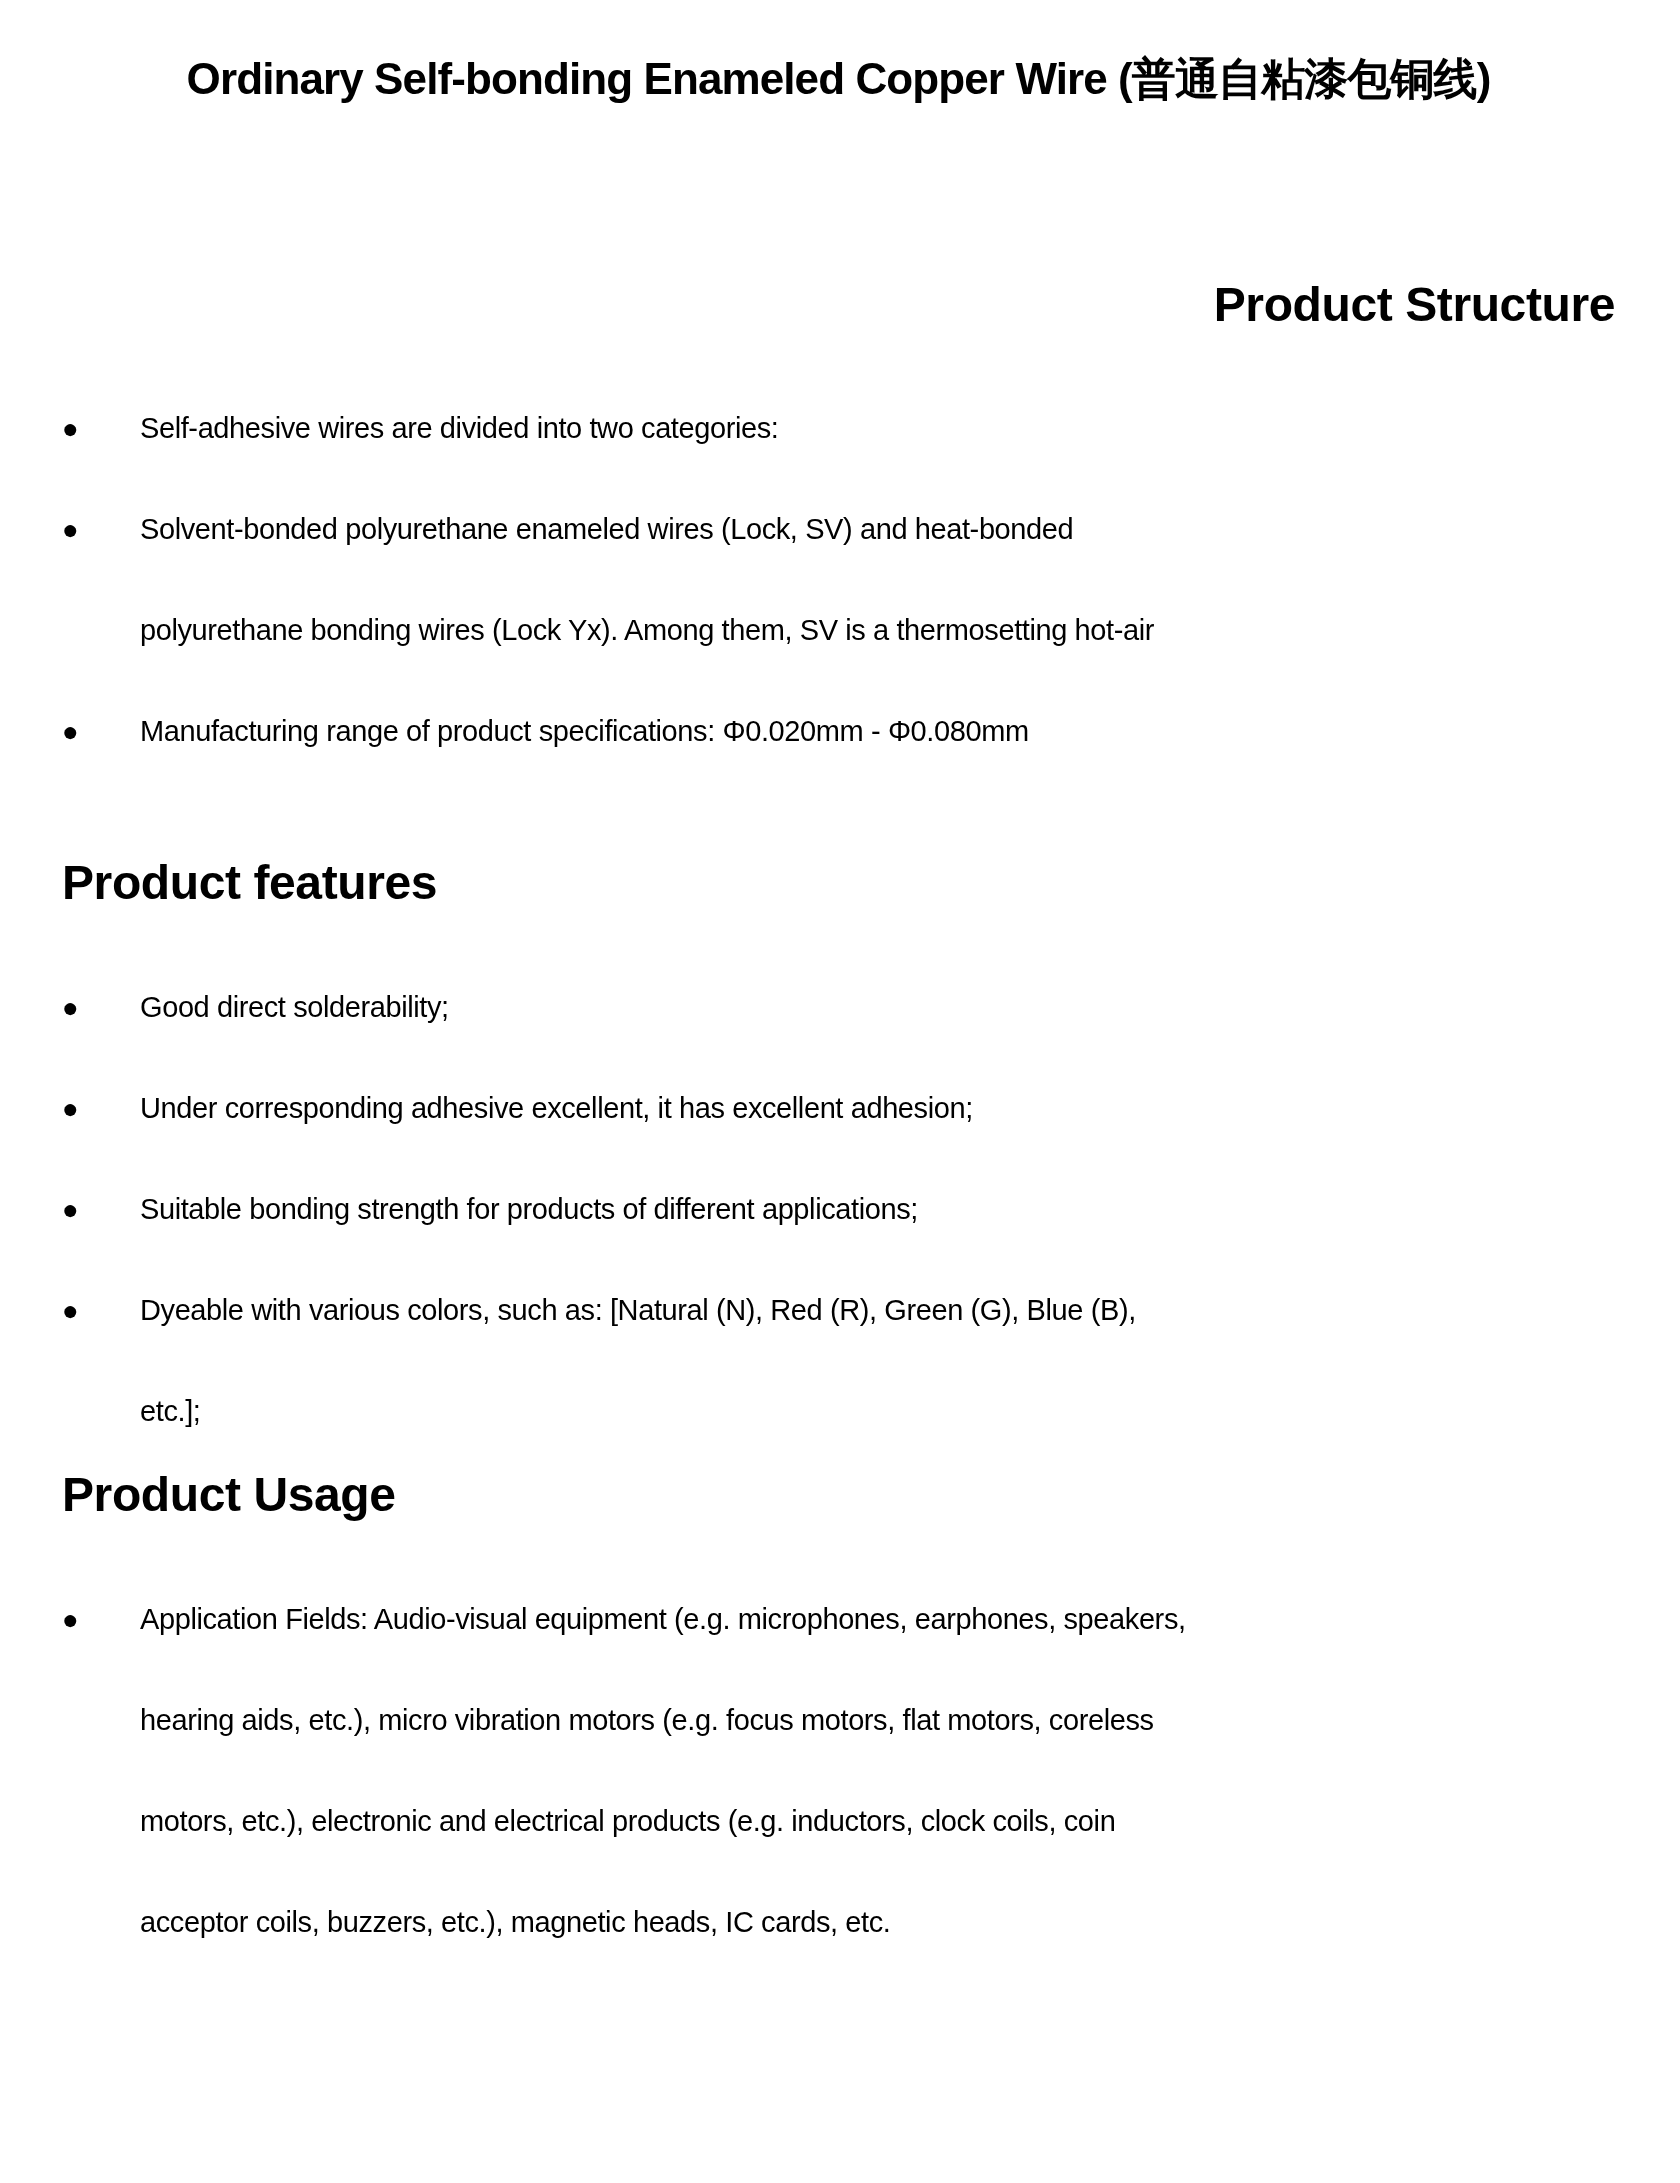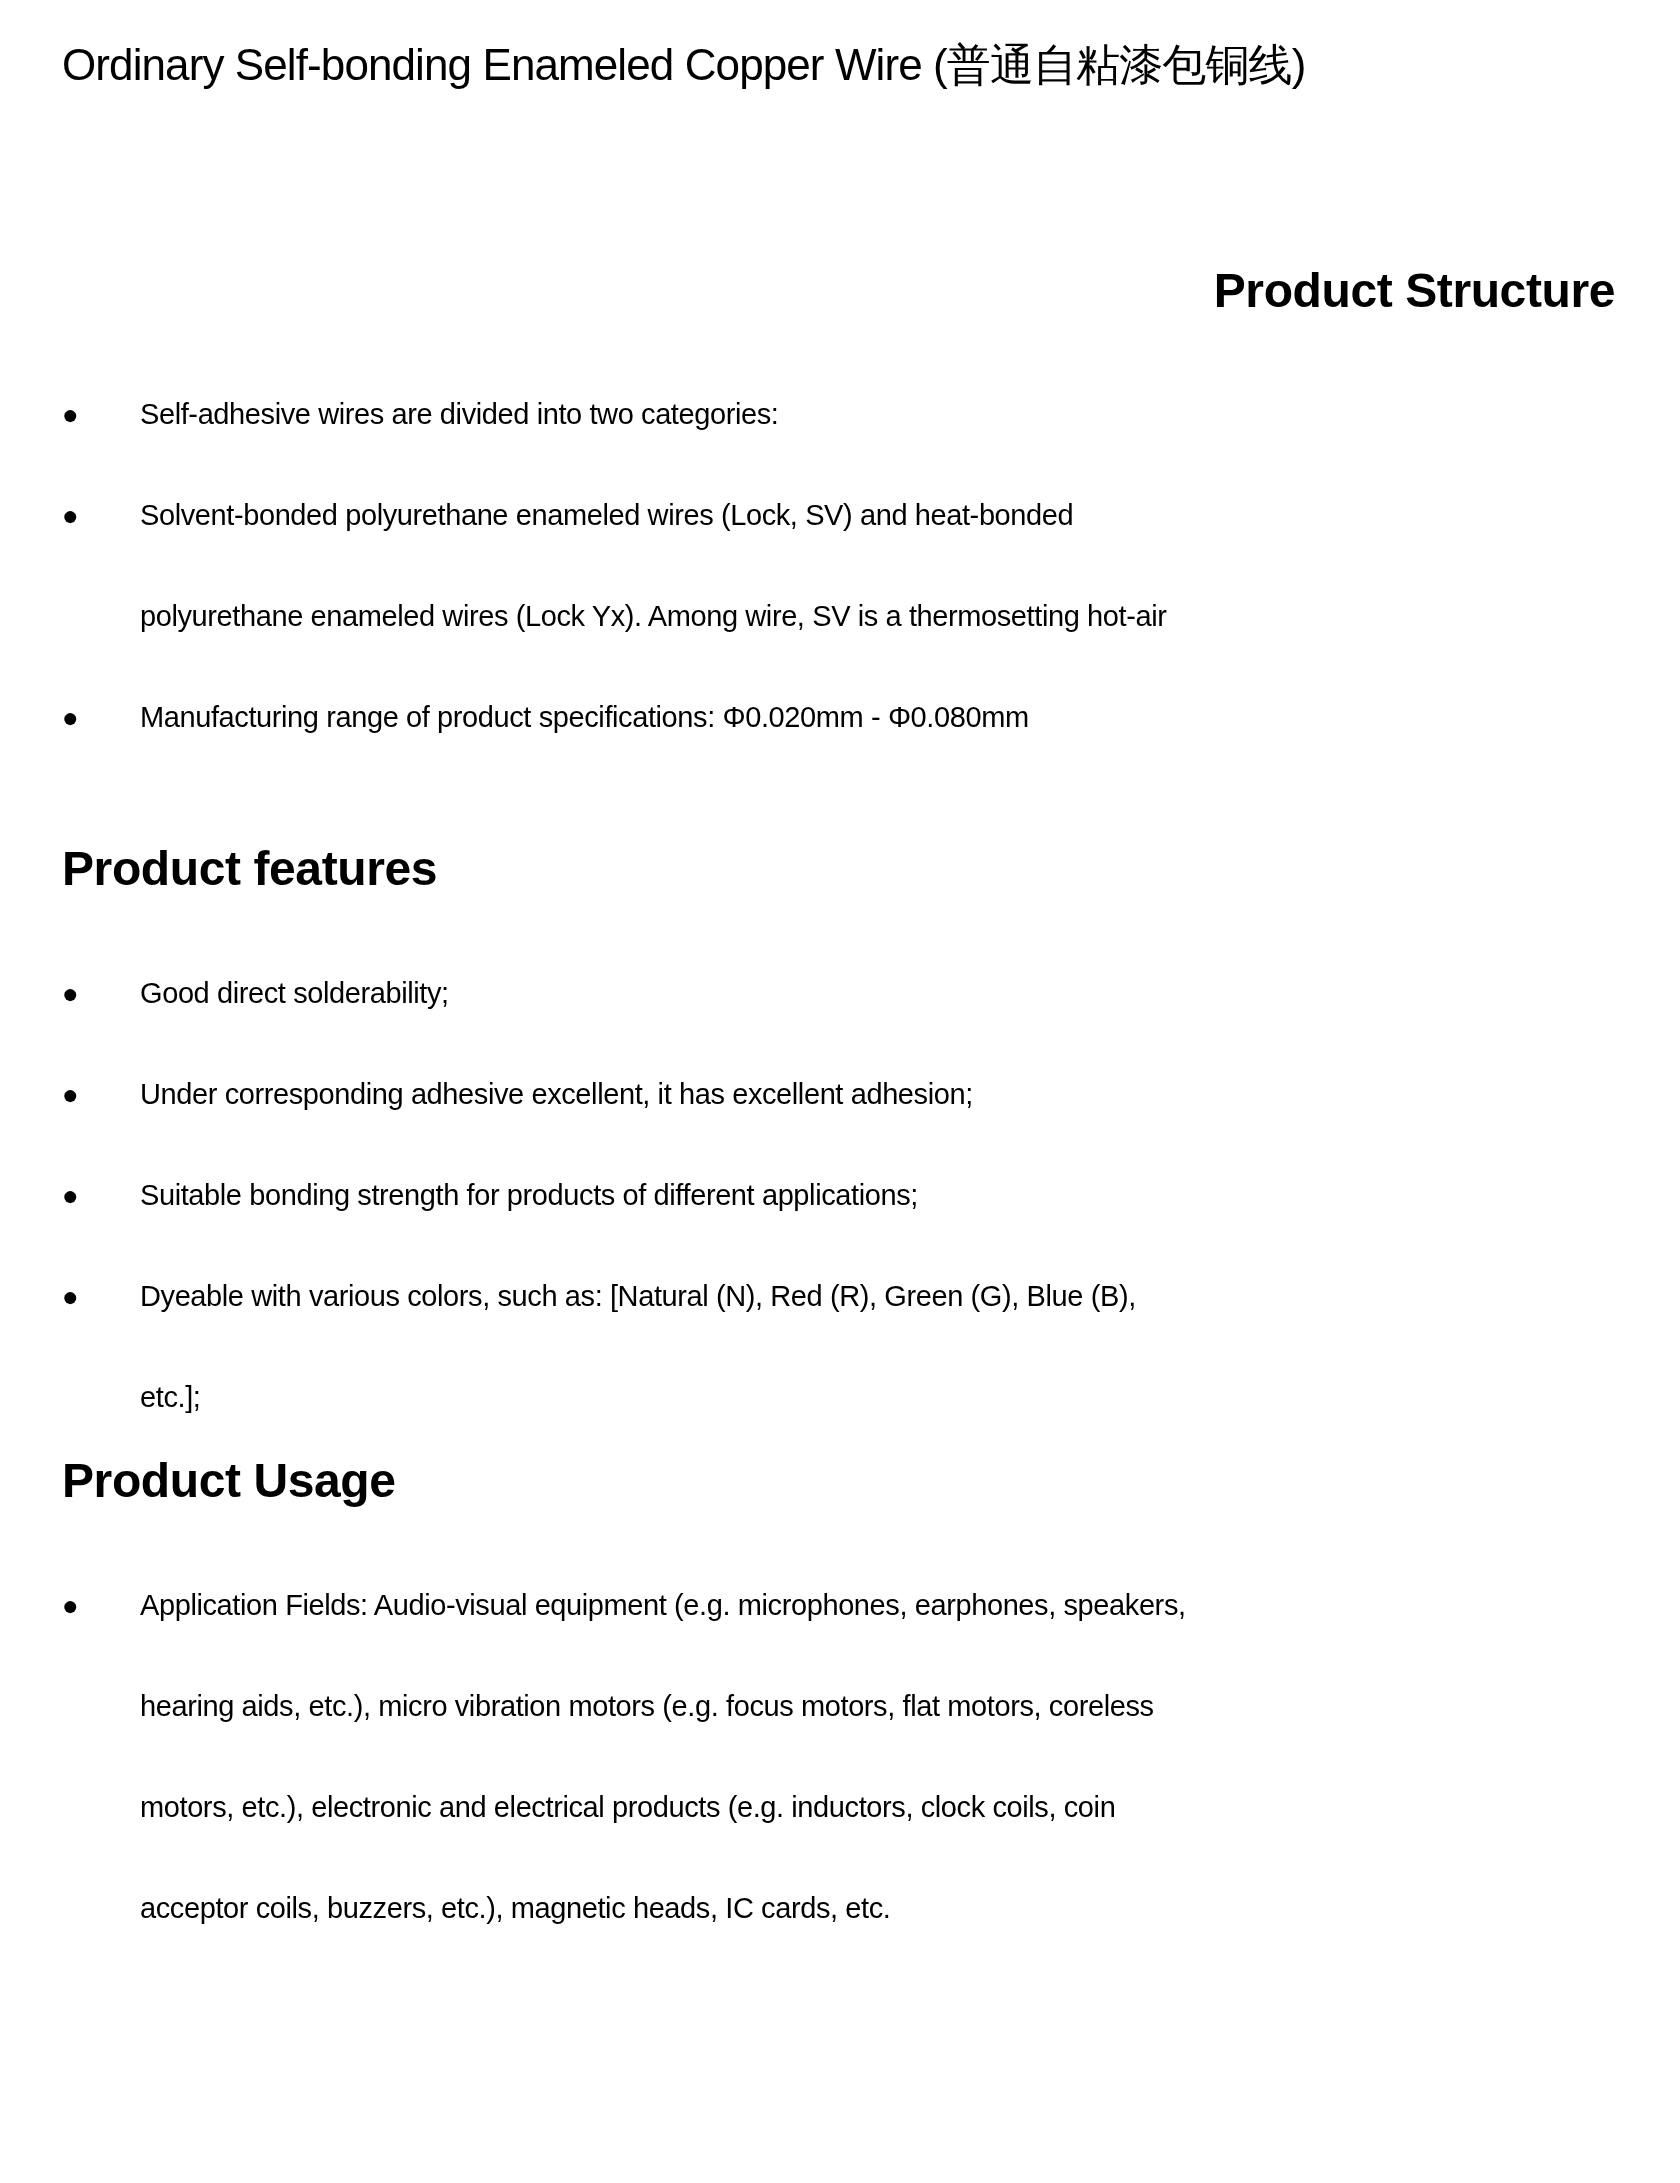--- a/index.html
+++ b/index.html
@@ -8,24 +8,25 @@
     position:relative;
     width:1680px;
     height:2551px;
     background:#ffffff;
     color:#000000;
     font-family:"Liberation Sans", sans-serif;
     overflow:hidden;
   }
   .content { margin-left:62px; margin-right:65px; }
   .doc-title {
-    margin-top:32px;
+    margin-top:46px;
     font-size:44px;
     line-height:65px;
-    font-weight:400;
+    font-weight:700;
+    text-align:center;
     letter-spacing:-0.9px;
     white-space:nowrap;
   }
   .section-heading {
     font-size:48px;
     line-height:65px;
     font-weight:700;
     letter-spacing:-0.4px;
     white-space:nowrap;
   }
@@ -64,21 +65,21 @@
         <div class="bullet">
           <span class="marker">●</span>
           <div class="lines">
             <div class="line">Self-adhesive wires are divided into two categories:</div>
           </div>
         </div>
         <div class="bullet">
           <span class="marker">●</span>
           <div class="lines">
             <div class="line">Solvent-bonded polyurethane enameled wires (Lock, SV) and heat-bonded</div>
-            <div class="line">polyurethane enameled wires (Lock Yx). Among wire, SV is a thermosetting hot-air</div>
+            <div class="line">polyurethane bonding wires (Lock Yx). Among them, SV is a thermosetting hot-air</div>
           </div>
         </div>
         <div class="bullet">
           <span class="marker">●</span>
           <div class="lines">
             <div class="line">Manufacturing range of product specifications: Φ0.020mm - Φ0.080mm</div>
           </div>
         </div>
       </div>
     </div>

